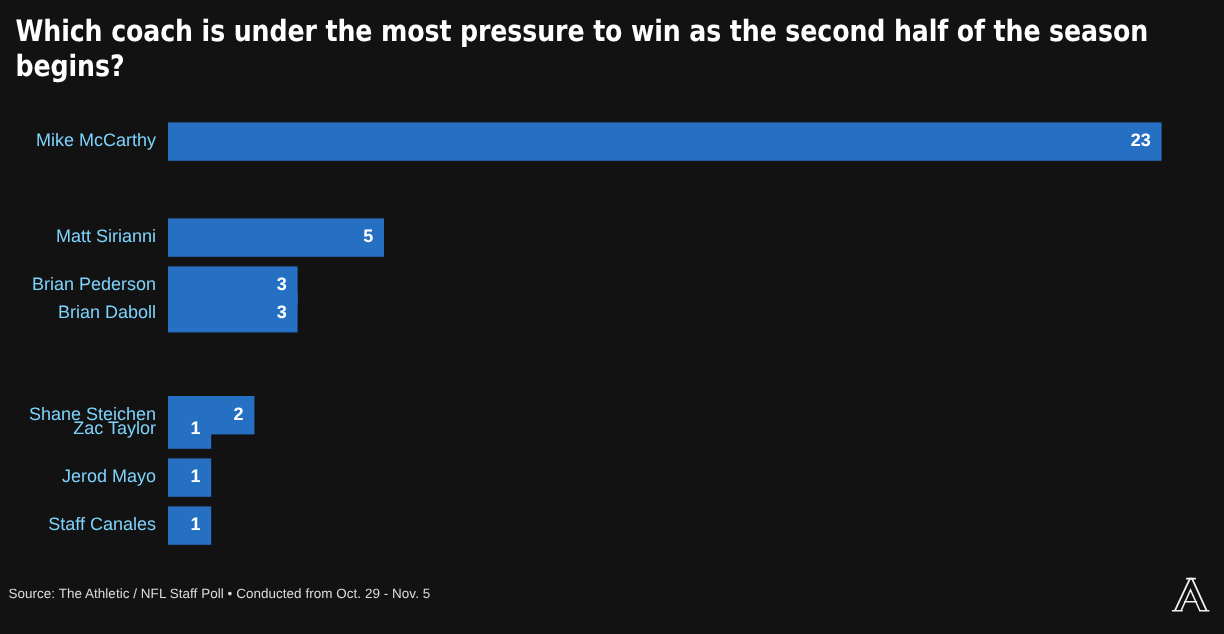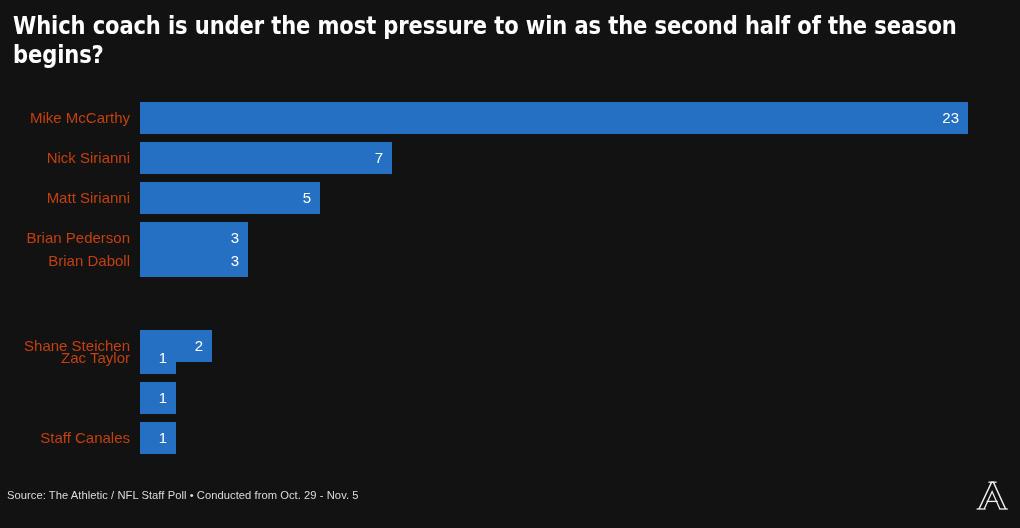--- a/index.html
+++ b/index.html
@@ -50,31 +50,32 @@
     height: 32px;
   }
   .bar-label {
     position: absolute;
     left: 0;
     top: 0;
     width: 130px;
     height: 32px;
     line-height: 32px;
     text-align: right;
-    color: #c2410c;
+    color: #7dd3fc;
     font-size: 15px;
     white-space: nowrap;
     overflow: hidden;
   }
   .bar-track {
     position: absolute;
     left: 140px;
     top: 0;
     height: 32px;
     right: 0;
+    font-weight: bold;
   }
   .bar-fill {
     position: absolute;
     left: 0;
     top: 0;
     height: 32px;
     background: #2670c4;
     box-sizing: border-box;
   }
   .bar-value {
@@ -113,27 +114,20 @@
   <div class="chart-title">Which coach is under the most pressure to win as the second half of the season begins?</div>
 
   <div class="plot">
       <div class="bar-row" style="top: 8px;">
         <div class="bar-label">Mike McCarthy</div>
         <div class="bar-track">
           <div class="bar-fill" style="width: 828px; height: 32px; background: rgb(38, 112, 196);"></div>
           <div class="bar-value" style="left: 0px; width: 828px;">23</div>
         </div>
       </div>
-      <div class="bar-row" style="top: 48px;">
-        <div class="bar-label">Nick Sirianni</div>
-        <div class="bar-track">
-          <div class="bar-fill" style="width: 252px; height: 32px; background: rgb(38, 112, 196);"></div>
-          <div class="bar-value" style="left: 0px; width: 252px;">7</div>
-        </div>
-      </div>
       <div class="bar-row" style="top: 88px;">
         <div class="bar-label">Matt Sirianni</div>
         <div class="bar-track">
           <div class="bar-fill" style="width: 180px; height: 32px; background: rgb(38, 112, 196);"></div>
           <div class="bar-value" style="left: 0px; width: 180px;">5</div>
         </div>
       </div>
       <div class="bar-row" style="top: 128px;">
         <div class="bar-label">Brian Pederson</div>
         <div class="bar-track">
@@ -156,20 +150,21 @@
         </div>
       </div>
       <div class="bar-row" style="top: 248px;">
         <div class="bar-label">Zac Taylor</div>
         <div class="bar-track">
           <div class="bar-fill" style="width: 36px; height: 32px; background: rgb(38, 112, 196);"></div>
           <div class="bar-value" style="left: 0px; width: 36px;">1</div>
         </div>
       </div>
       <div class="bar-row" style="top: 288px;">
+        <div class="bar-label">Jerod Mayo</div>
         <div class="bar-track">
           <div class="bar-fill" style="width: 36px; height: 32px; background: rgb(38, 112, 196);"></div>
           <div class="bar-value" style="left: 0px; width: 36px;">1</div>
         </div>
       </div>
       <div class="bar-row" style="top: 328px;">
         <div class="bar-label">Staff Canales</div>
         <div class="bar-track">
           <div class="bar-fill" style="width: 36px; height: 32px; background: rgb(38, 112, 196);"></div>
           <div class="bar-value" style="left: 0px; width: 36px;">1</div>

